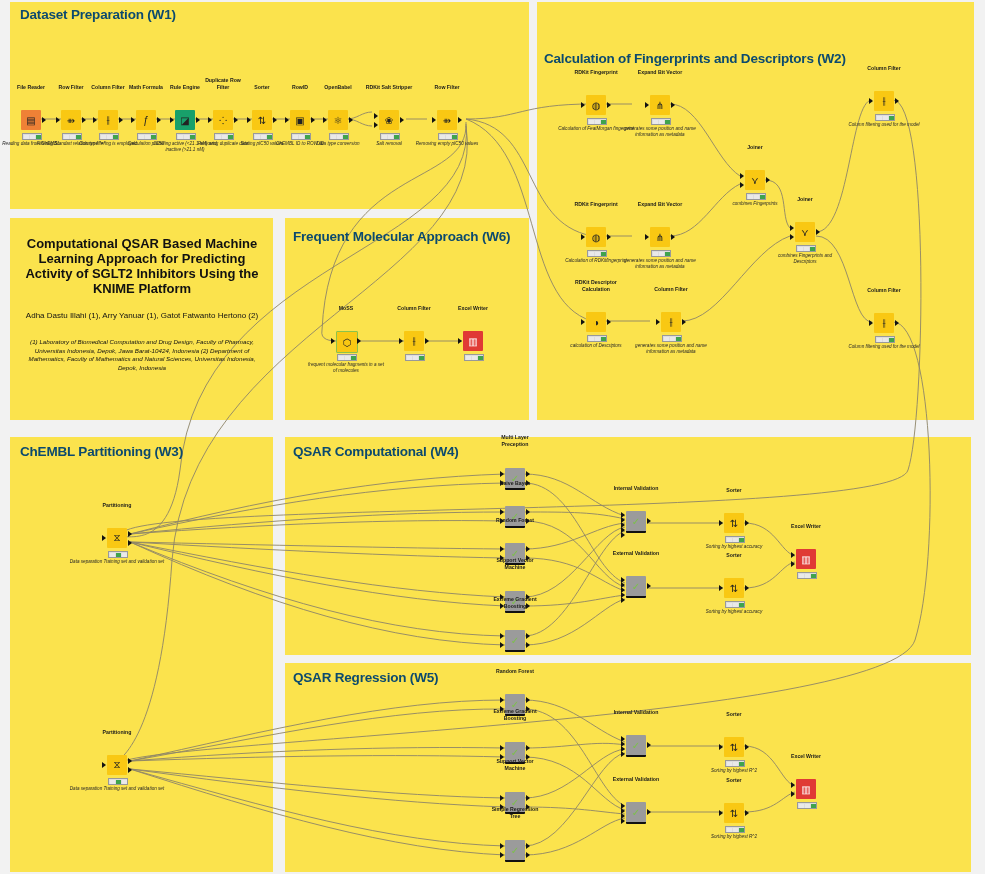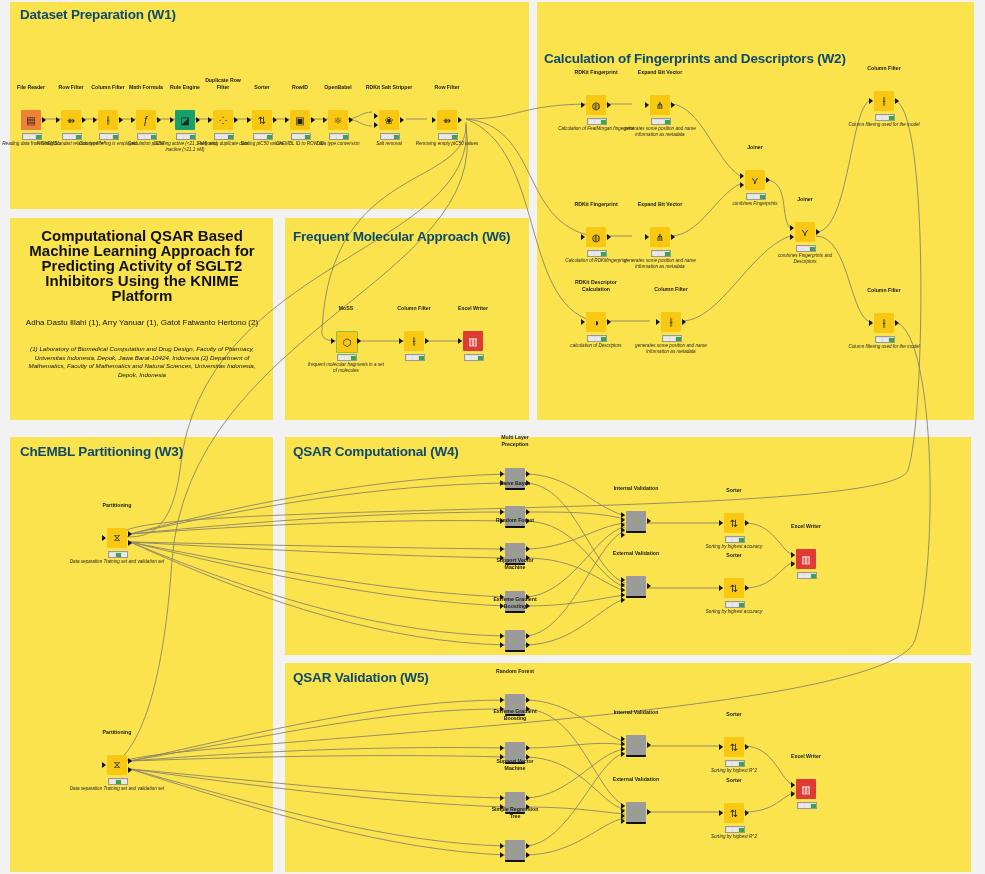--- a/index.html
+++ b/index.html
@@ -41,21 +41,21 @@
   .n-yellow .nbox{background:#f9c813;}
   .n-green  .nbox{background:#18a06a;}
   .n-orange .nbox{background:#ef8136;}
   .n-red    .nbox{background:#e03a35;}
   .n-gray   .nbox{background:#9b9b9b;color:#7cc04a;}
   .n-gray   {}
   .n-learn .nbox{border-bottom:2px solid #111;}
 
   
   .titlecard{position:absolute;text-align:center;color:#111;}
-  .tc-h{font-size:15px;font-weight:bold;line-height:15px;}
+  .tc-h{font-size:13px;font-weight:bold;line-height:15px;margin-top:8px;}
   .tc-a{font-size:8px;line-height:12px;margin-top:14px;}
   .tc-f{font-size:6.2px;font-style:italic;line-height:8.6px;margin-top:16px;}
 
   svg.wires{position:absolute;left:0;top:0;width:985px;height:874px;
             pointer-events:none;}
   svg.wires path{fill:none;stroke:#8d8568;stroke-width:0.9;}
 </style>
 </head>
 <body>
 
@@ -607,21 +607,21 @@
   <div class="nbox" style="color:#fff;">▥</div>
   <div class="nstat">
       <i></i>
       <i></i>
       <i class="on"></i>
     </div>
   <div class="port in1"></div>
   <div class="port in2"></div>
 </div>
 
-<div class="panel-title" style="left:293px;top:670px;font-size:13.5px;">QSAR Validation (W5)</div>
+<div class="panel-title" style="left:293px;top:670px;font-size:13.5px;">QSAR Regression (W5)</div>
 
 <div class="node n-gray n-learn" style="left:515px;top:694px;">
   <div class="nlabel">Random Forest</div>
   <div class="nbox">✓</div>
   <div class="port in1"></div>
   <div class="port in2"></div>
   <div class="port out1"></div>
   <div class="port out2"></div>
 </div>
 

